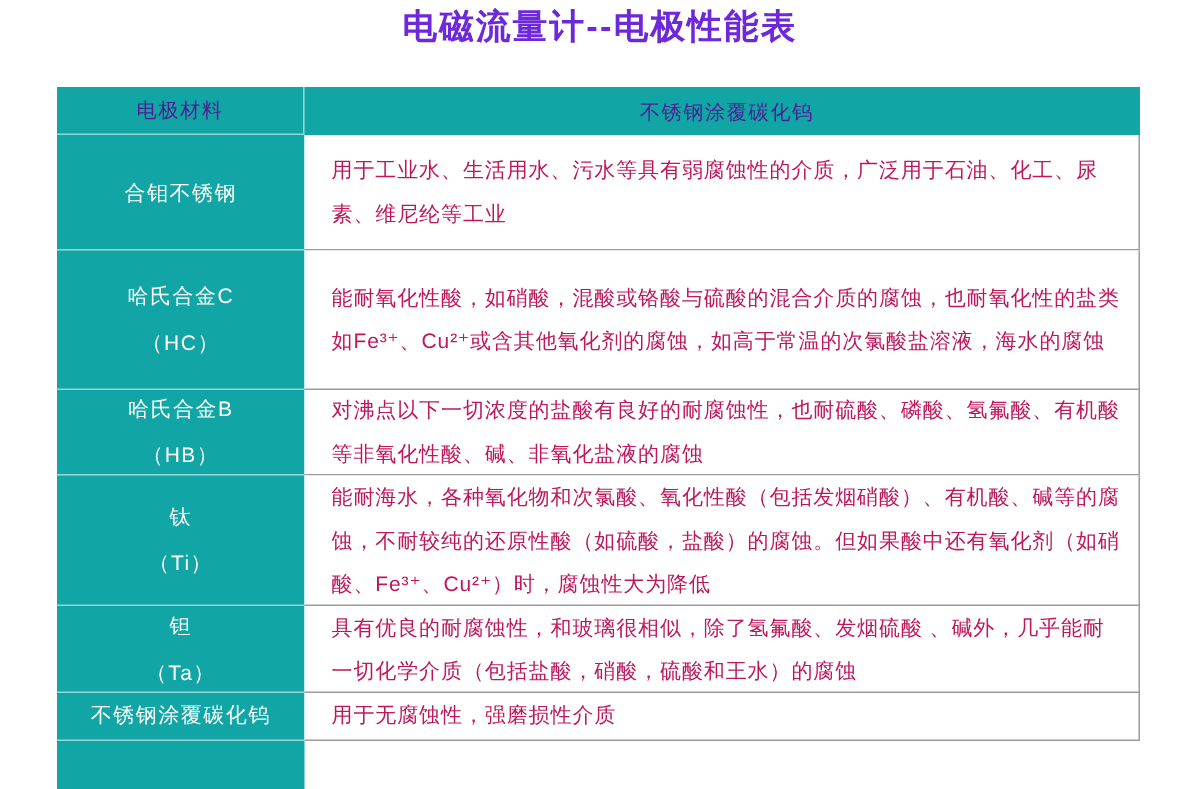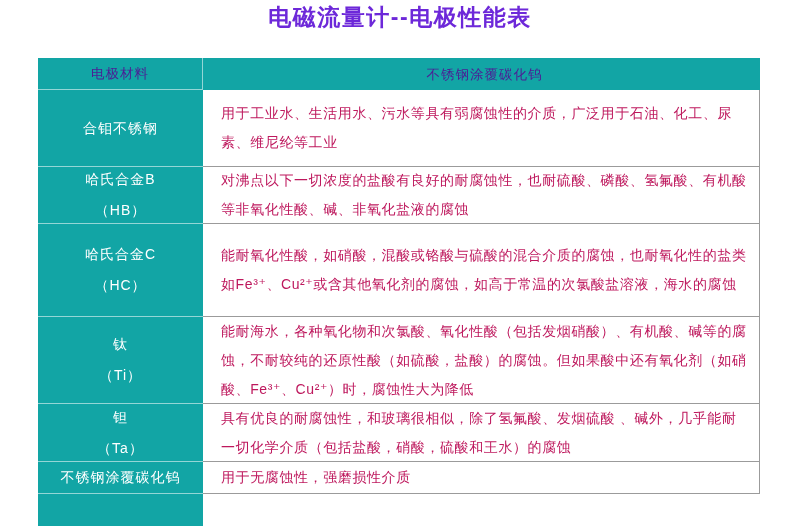--- a/index.html
+++ b/index.html
@@ -104,37 +104,37 @@
 
   <div class="trow h-r0">
     <div class="cell-left">
       <span class="line">合钼不锈钢</span>
     </div>
     <div class="cell-right">
       <p>用于工业水、生活用水、污水等具有弱腐蚀性的介质，广泛用于石油、化工、尿素、维尼纶等工业</p>
     </div>
   </div>
 
+  <div class="trow h-r2">
+    <div class="cell-left">
+      <span class="line">哈氏合金C</span>
+      <span class="line">（HC）</span>
+    </div>
+    <div class="cell-right">
+      <p>能耐氧化性酸，如硝酸，混酸或铬酸与硫酸的混合介质的腐蚀，也耐氧化性的盐类如Fe³⁺、Cu²⁺或含其他氧化剂的腐蚀，如高于常温的次氯酸盐溶液，海水的腐蚀</p>
+    </div>
+  </div>
+
   <div class="trow h-r1">
     <div class="cell-left">
       <span class="line">哈氏合金B</span>
       <span class="line">（HB）</span>
     </div>
     <div class="cell-right">
       <p>对沸点以下一切浓度的盐酸有良好的耐腐蚀性，也耐硫酸、磷酸、氢氟酸、有机酸等非氧化性酸、碱、非氧化盐液的腐蚀</p>
-    </div>
-  </div>
-
-  <div class="trow h-r2">
-    <div class="cell-left">
-      <span class="line">哈氏合金C</span>
-      <span class="line">（HC）</span>
-    </div>
-    <div class="cell-right">
-      <p>能耐氧化性酸，如硝酸，混酸或铬酸与硫酸的混合介质的腐蚀，也耐氧化性的盐类如Fe³⁺、Cu²⁺或含其他氧化剂的腐蚀，如高于常温的次氯酸盐溶液，海水的腐蚀</p>
     </div>
   </div>
 
   <div class="trow h-r3">
     <div class="cell-left">
       <span class="line">钛</span>
       <span class="line">（Ti）</span>
     </div>
     <div class="cell-right">
       <p>能耐海水，各种氧化物和次氯酸、氧化性酸（包括发烟硝酸）、有机酸、碱等的腐蚀，不耐较纯的还原性酸（如硫酸，盐酸）的腐蚀。但如果酸中还有氧化剂（如硝酸、Fe³⁺、Cu²⁺）时，腐蚀性大为降低</p>

